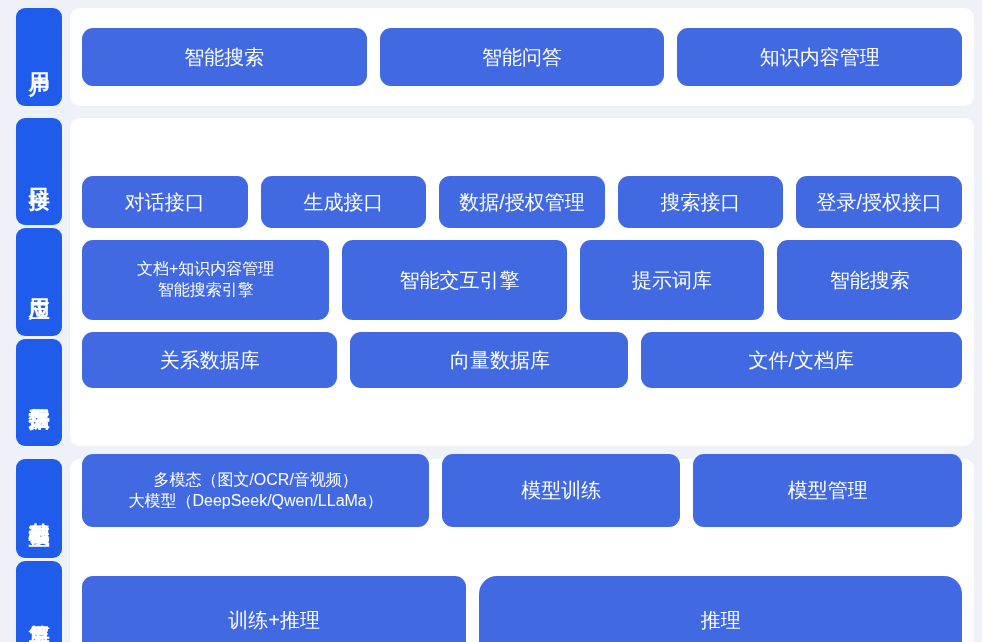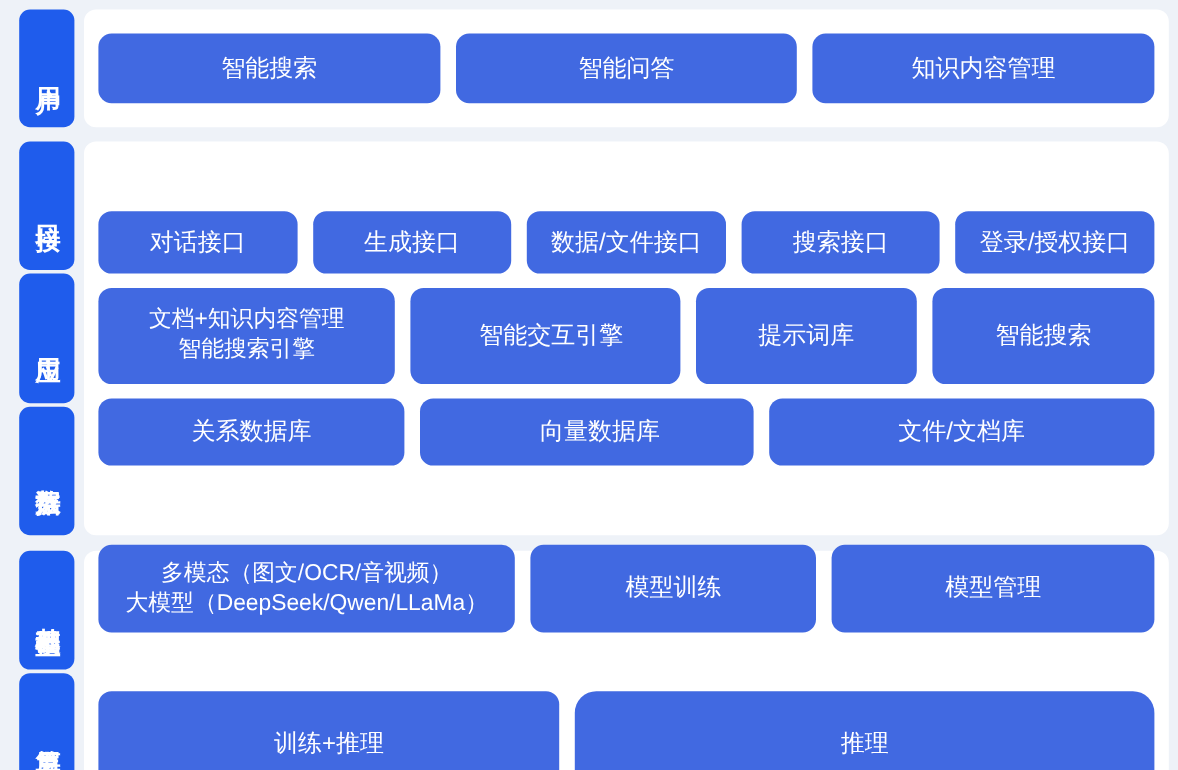--- a/index.html
+++ b/index.html
@@ -97,21 +97,21 @@
     font-size: 20px;
     font-weight: 400;
     line-height: 1.32;
     padding: 6px 10px;
     box-sizing: border-box;
     white-space: nowrap;
   }
 
   .card.multiline {
     white-space: normal;
-    font-size: 19px;
+    font-size: 16px;
     line-height: 1.3;
   }
   .card.multiline .line { display: block; }
 
   
   #section-user       { height: 98px;  margin-top: 8px; }
   #section-user .card { height: 58px; flex: 1 1 0; }
 
   #section-platform   { height: 328px; margin-top: 12px; }
   #section-platform .row-interface .card { height: 52px; flex: 1 1 0; }
@@ -152,21 +152,21 @@
       </div>
       <div class="tab">
         <span class="tab-label">数据层</span>
       </div>
     </div>
     <div class="panel">
 
       <div class="row row-interface">
         <div class="card">对话接口</div>
         <div class="card">生成接口</div>
-        <div class="card">数据/文件接口</div>
+        <div class="card">数据/授权管理</div>
         <div class="card">搜索接口</div>
         <div class="card">登录/授权接口</div>
       </div>
 
       <div class="row row-app">
         <div class="card multiline" style="flex:1.38 1 0;">
           <span>
             <span class="line">文档+知识内容管理</span>
             <span class="line">智能搜索引擎</span>
           </span>

